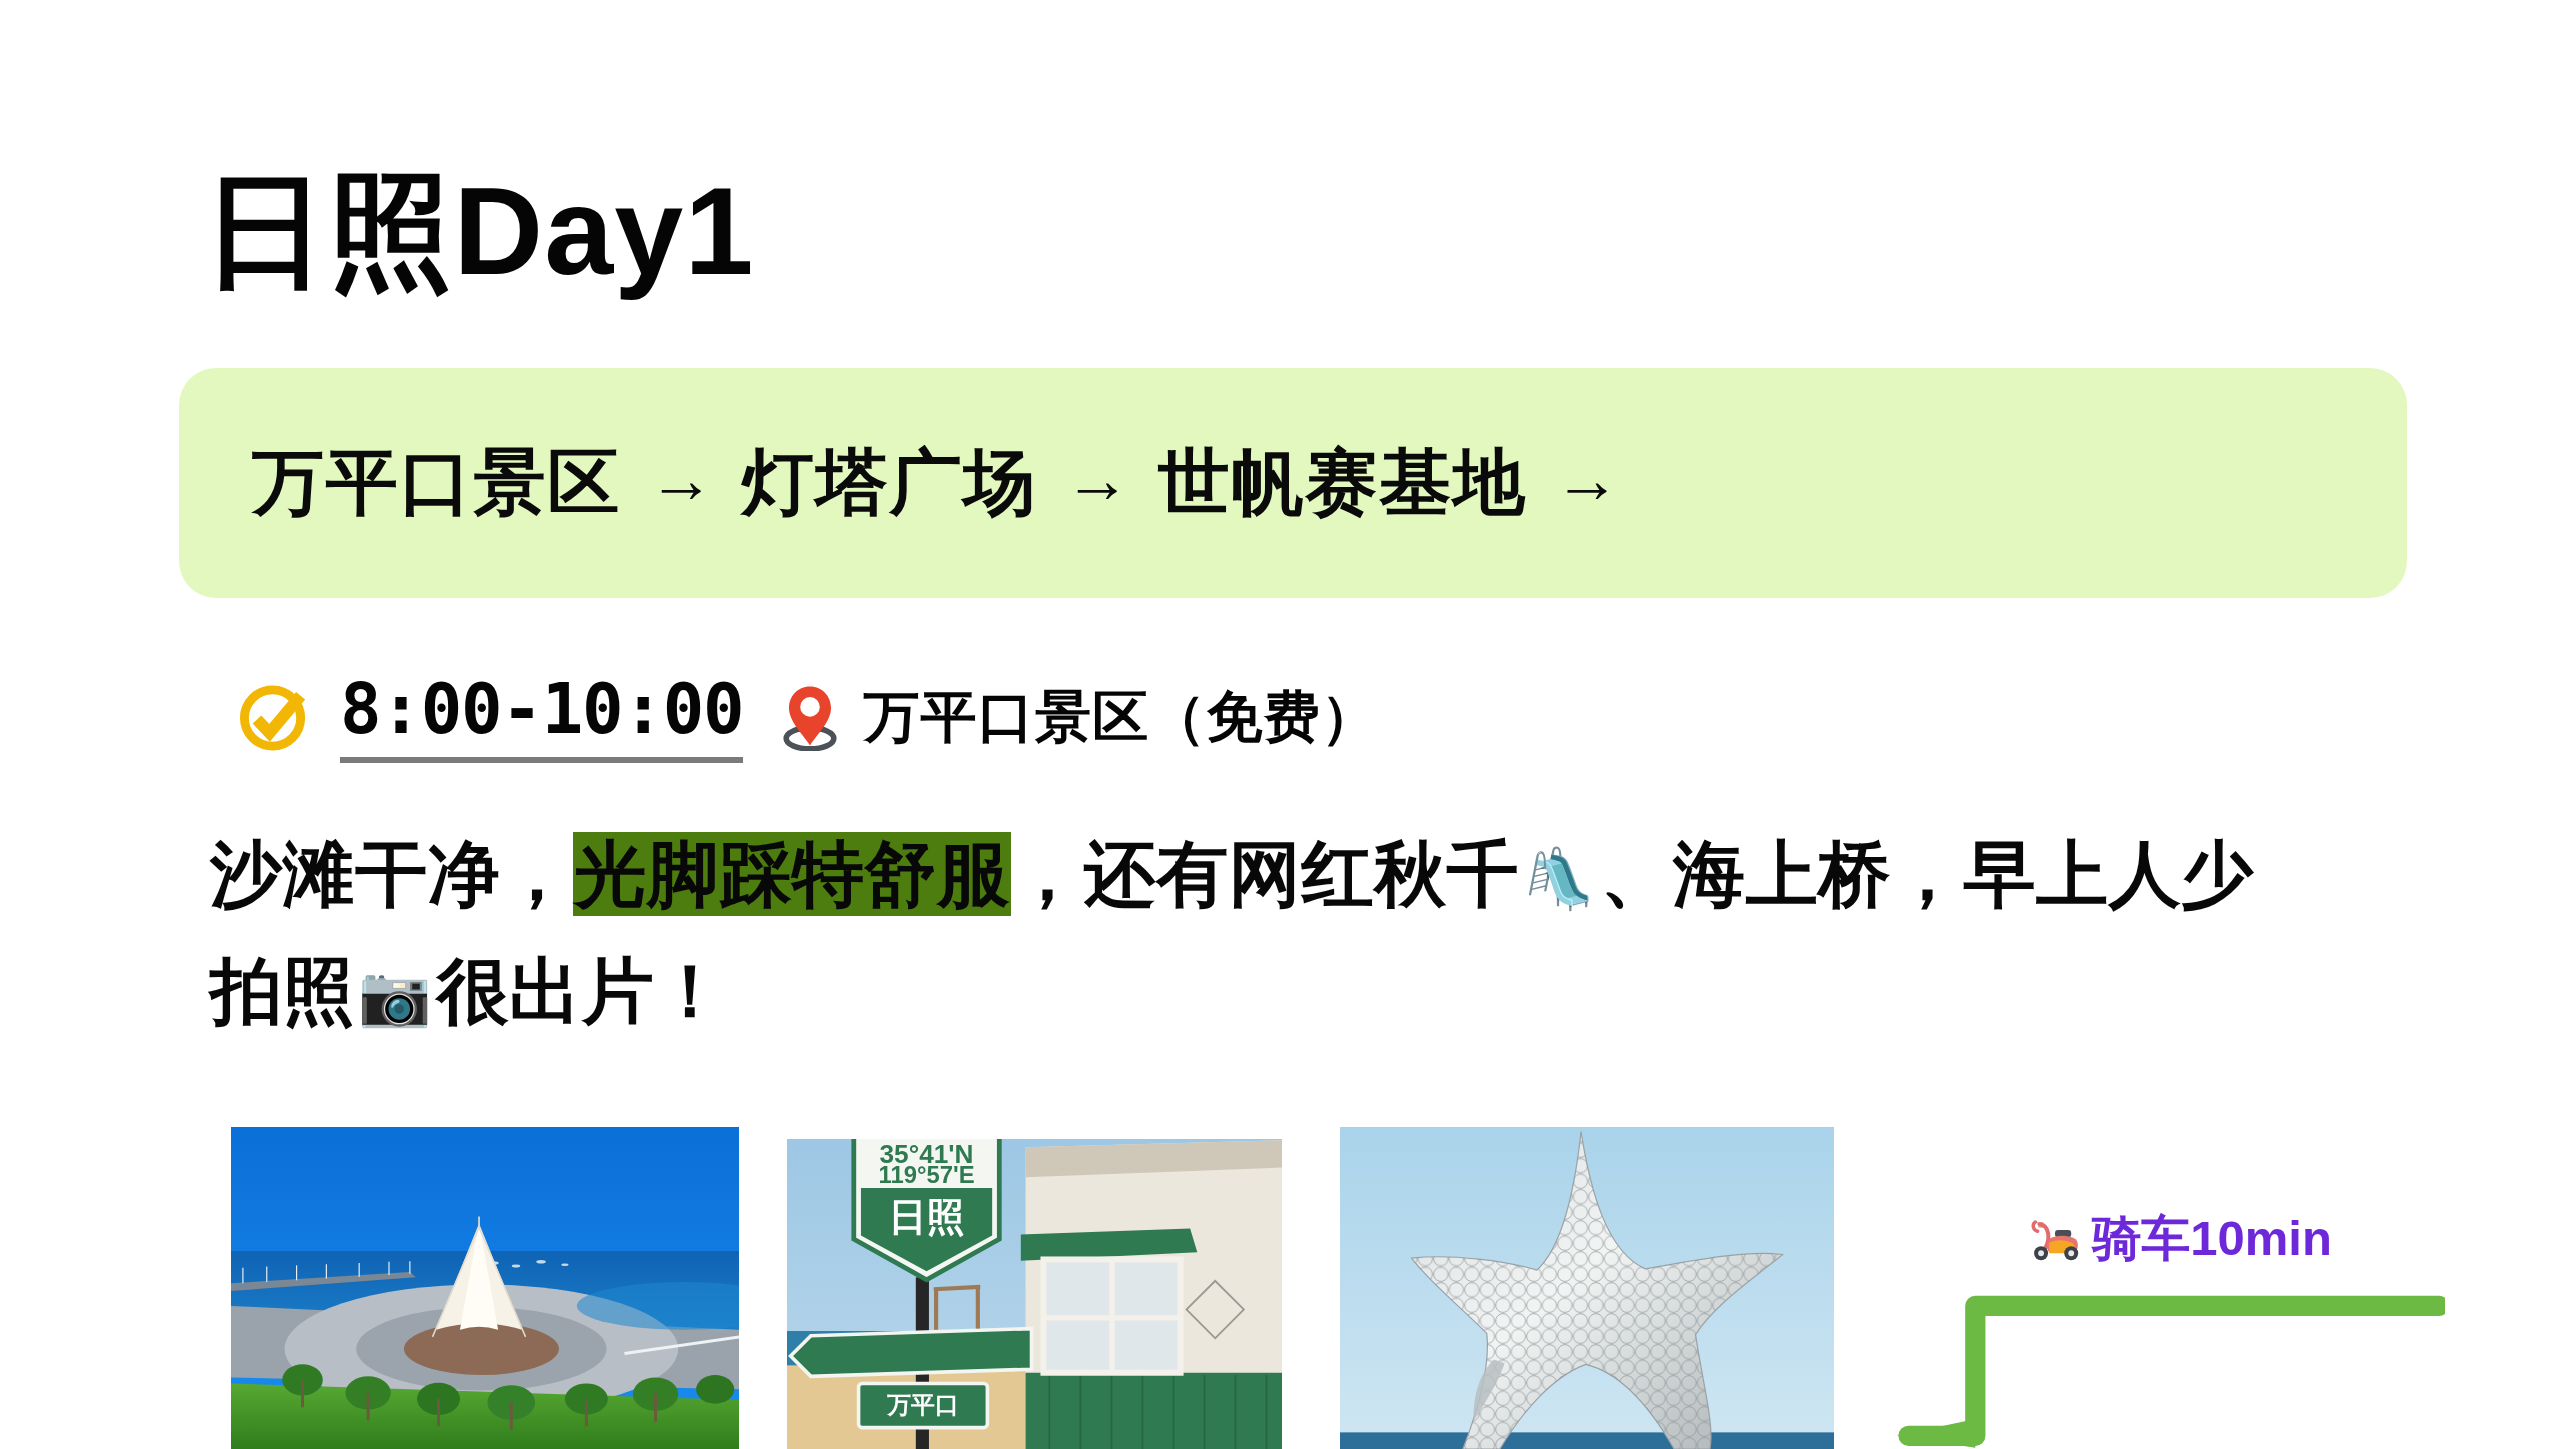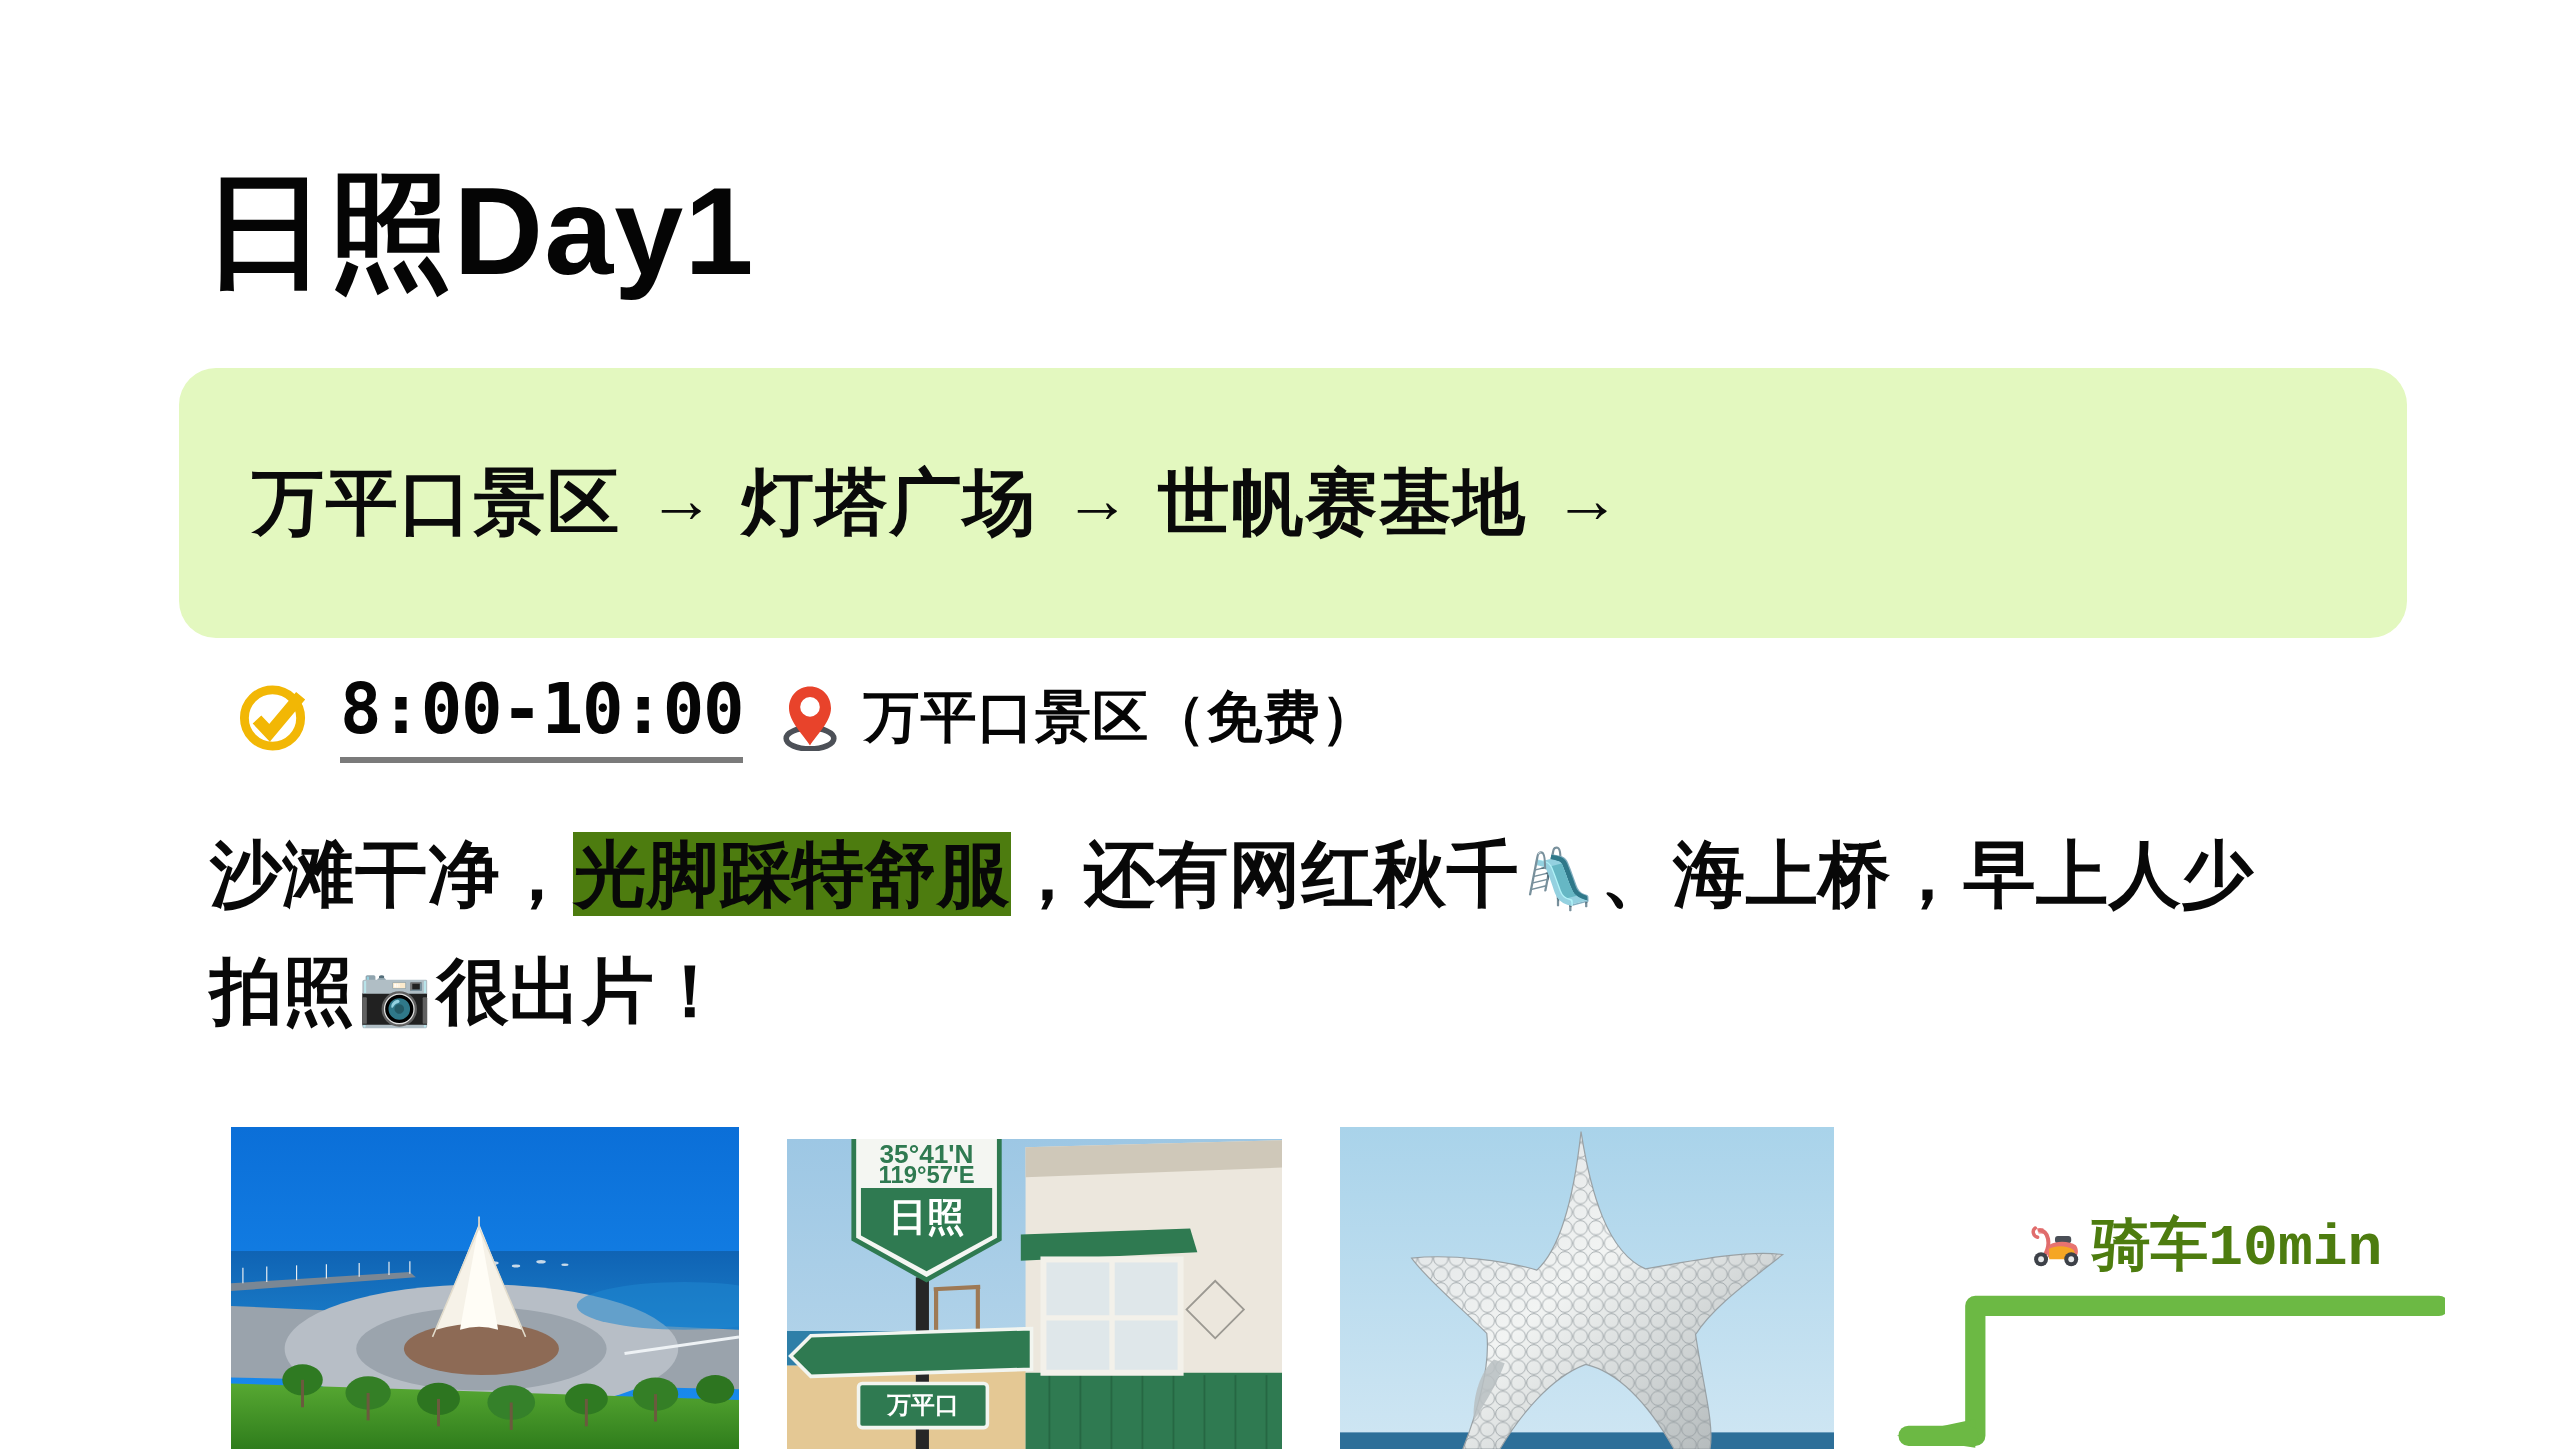--- a/index.html
+++ b/index.html
@@ -30,21 +30,21 @@
     white-space: nowrap;
     margin-top: 32px;
   }
 
   
   .route-banner {
     position: absolute;
     left: 179px;
     top: 368px;
     width: 2228px;
-    height: 270px;
+    height: 230px;
     background: #e3f8bf;
     border-radius: 37px;
     display: flex;
     align-items: center;
   }
   .route-inner {
     display: flex;
     align-items: center;
     padding-left: 73px;
     gap: 0px;
@@ -152,25 +152,25 @@
     align-items: center;
     white-space: nowrap;
   }
   .scooter-icon {
     width: 58px;
     height: 48px;
     margin-right: 8.3px;
     flex: 0 0 auto;
   }
   .transfer-label {
-    font-size: 58px;
+    font-size: 49px;
     font-weight: 800;
-    color: #4d7c0f;
+    color: #6d28d9;
     letter-spacing: 0px;
-    font-family: Liberation Mono, monospace;
+    font-family: Liberation Sans, sans-serif;
   }
   .transfer-arrow {
     position: absolute;
     left: 1843px;
     top: 1282px;
     width: 602px;
     height: 173px;
   }
 </style>
 </head>

